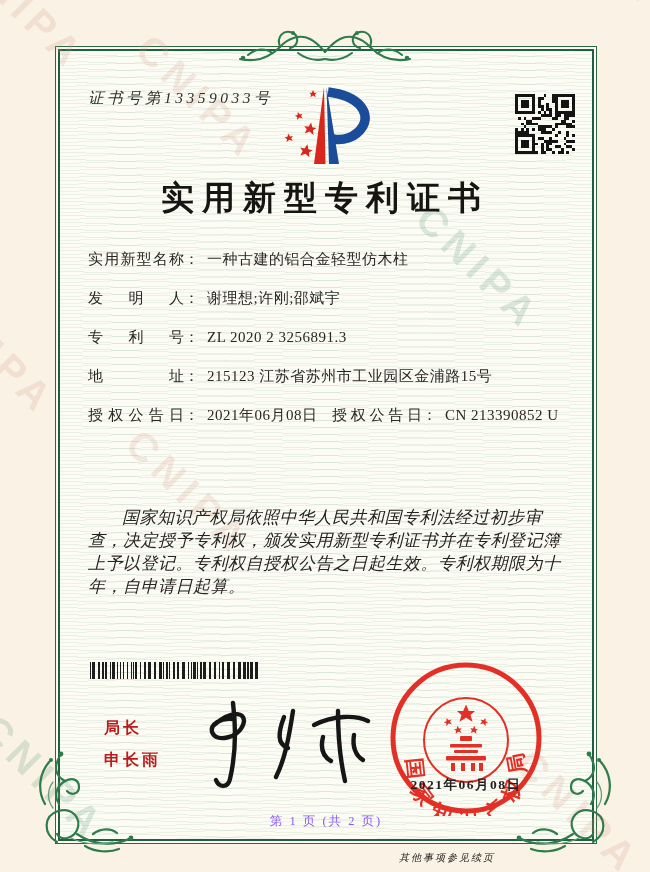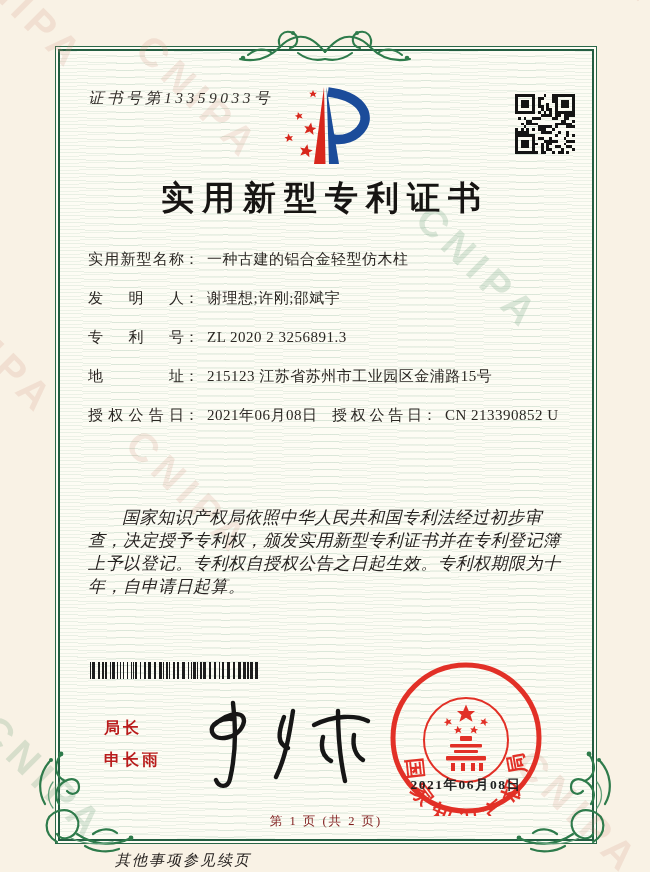--- a/index.html
+++ b/index.html
@@ -78,25 +78,25 @@
   }
   .director .name { margin-top:11px; }
   .signature { position:absolute; left:188px; top:693px; }
 
   
   .seal { position:absolute; left:388px; top:660px; mix-blend-mode:multiply; opacity:0.95; }
 
   
   .page-no {
     position:absolute; left:55px; top:813px; width:542px;
-    text-align:center; font-size:12.5px; letter-spacing:2px; color:#7f1d1d;
+    text-align:center; font-size:12.5px; letter-spacing:2px; color:#8b5cf6;
   }
   .cont-note {
     position:absolute; left:115px; top:851px; width:380px;
-    text-align:left; font-size:15px; font-style:italic;
+    text-align:right; font-size:10px; font-style:italic;
     letter-spacing:2px; color:#262220;
   }
 
   
   .orn { position:absolute; z-index:4; pointer-events:none; }
   .orn-top { left:236px; top:23px; }
   .orn-bl  { left:23px;  top:750px; }
   .orn-br  { left:515px; top:750px; transform:scaleX(-1); }
 </style>
 </head>

